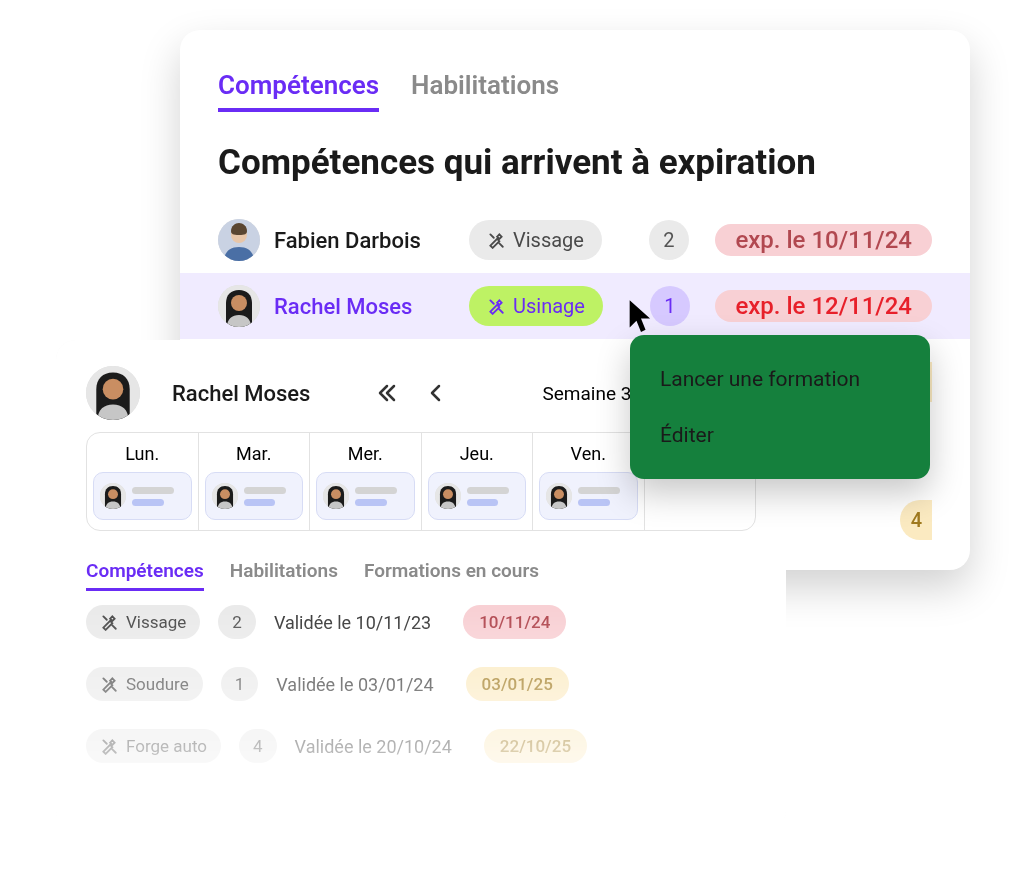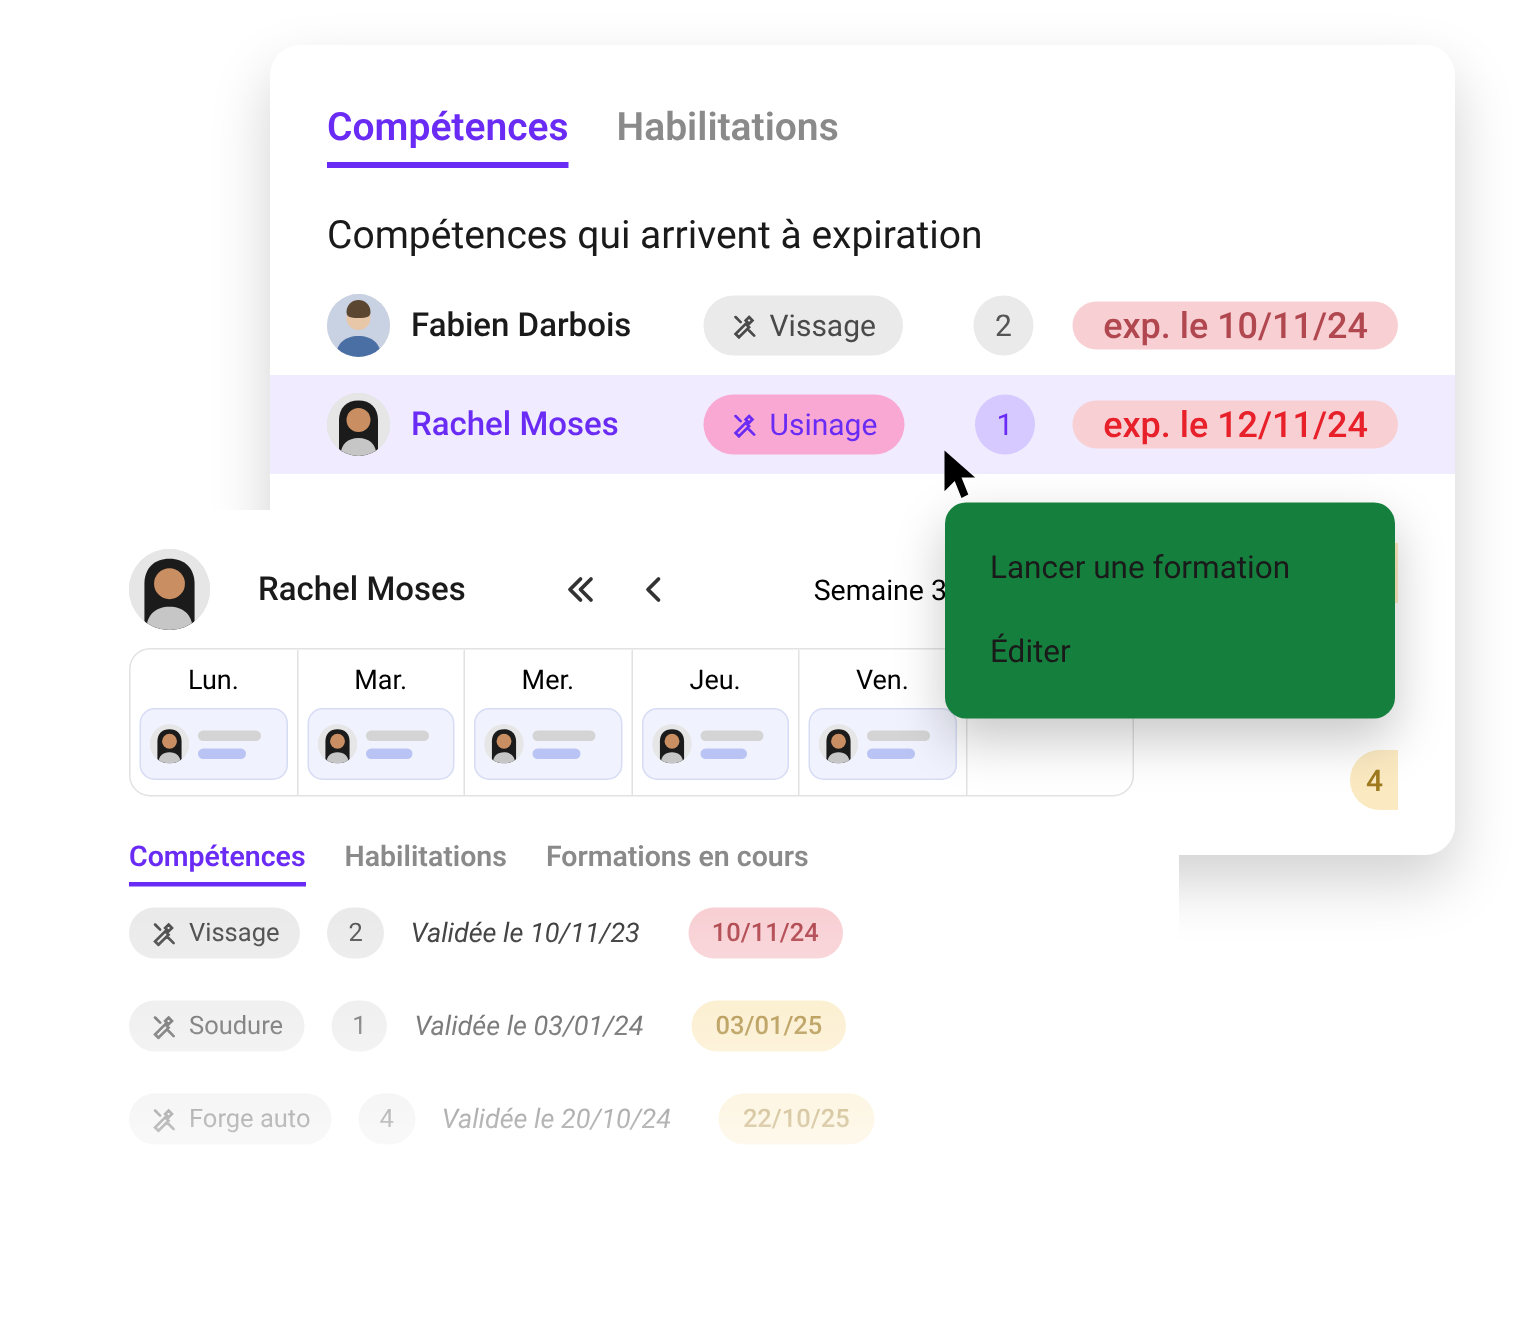--- a/index.html
+++ b/index.html
@@ -25,30 +25,30 @@
   
   .panel-back{
     position:absolute;left:180px;top:30px;width:790px;height:540px;
     background:#fff;border-radius:20px;
     box-shadow:0 18px 40px rgba(0,0,0,.18);
     padding:40px 38px 0 38px;
   }
   .tabs{display:flex;gap:32px;font-size:26px;font-weight:600;}
   .tab{color:var(--grey);cursor:pointer;}
   .tab.active{color:var(--purple);border-bottom:4px solid var(--purple);padding-bottom:8px;}
-  .section-title{margin:30px 0 12px 0;font-size:26px;font-weight:400;color:var(--text);}
+  .section-title{margin:30px 0 24px 0;font-size:35px;font-weight:700;color:var(--text);}
   .row{display:flex;align-items:center;padding:12px 1px;margin:0 -38px;padding-left:38px;padding-right:38px;}
   .row.sel{background:var(--purple-row);}
   .avatar{width:42px;height:42px;border-radius:50%;flex:0 0 auto;margin-right:14px;background:#ddd;}
   .avatar svg{width:100%;height:100%;}
   .p-name{font-size:22px;font-weight:500;color:var(--text);width:195px;}
   .row.sel .p-name{color:var(--purple);}
   .chip{display:inline-flex;align-items:center;gap:8px;height:40px;border-radius:20px;padding:0 18px;font-size:20px;font-weight:400;}
   .chip-grey{background:var(--grey-light);color:#4a4a4a;}
-  .chip-purple{background:#f9a8d4;color:var(--purple);}
+  .chip-purple{background:#bef264;color:var(--purple);}
   .chip-count{background:var(--grey-light);color:#555;min-width:40px;justify-content:center;padding:0;}
   .chip-purple-count{background:#D6C9FF;color:var(--purple);min-width:40px;justify-content:center;padding:0;}
   .exp-badge{height:32px;border-radius:20px;padding:0 20px;display:inline-flex;align-items:center;font-size:24px;font-weight:500;}
   .exp-pink{background:var(--pink-badge);color:var(--pink-text);}
   .exp-red {background:var(--pink-badge);color:var(--red);}
   .exp-yellow{background:var(--yellow-badge);color:var(--yellow-text);}
   .row .chip:first-of-type{margin-right:18px;}
   .row .chip-count, .row .chip-purple-count{margin-left:47px;}
   .row .exp-badge{margin-left:auto;}
 
@@ -89,21 +89,21 @@
   .wcell .b1{background:var(--cell-bar1);width:80%;}
   .wcell .b2{background:var(--cell-bar2);width:60%;}
 
   .tabs2{display:flex;gap:26px;margin-top:28px;font-size:19px;font-weight:600;}
   .tabs2 .tab{font-size:19px;}
   .tabs2 .tab.active{padding-bottom:6px;border-width:3px;}
 
   .skill-row{display:flex;align-items:center;gap:18px;padding:14px 0;}
   .skill-row .chip{height:34px;font-size:17px;padding:0 14px;}
   .skill-row .chip-count{height:34px;min-width:34px;font-size:17px;}
-  .skill-row .val{font-size:18px;color:#3a3a3a;font-style:italic;}
+  .skill-row .val{font-size:18px;color:#3a3a3a;}
   .skill-row .exp-badge{height:34px;font-size:17px;padding:0 16px;margin-left:14px;}
 
   .tools-icon{width:18px;height:18px;}
 </style>
 </head>
 <body>
 
 <svg width="0" height="0" style="position:absolute">
   <defs>
     <clipPath id="circ">

